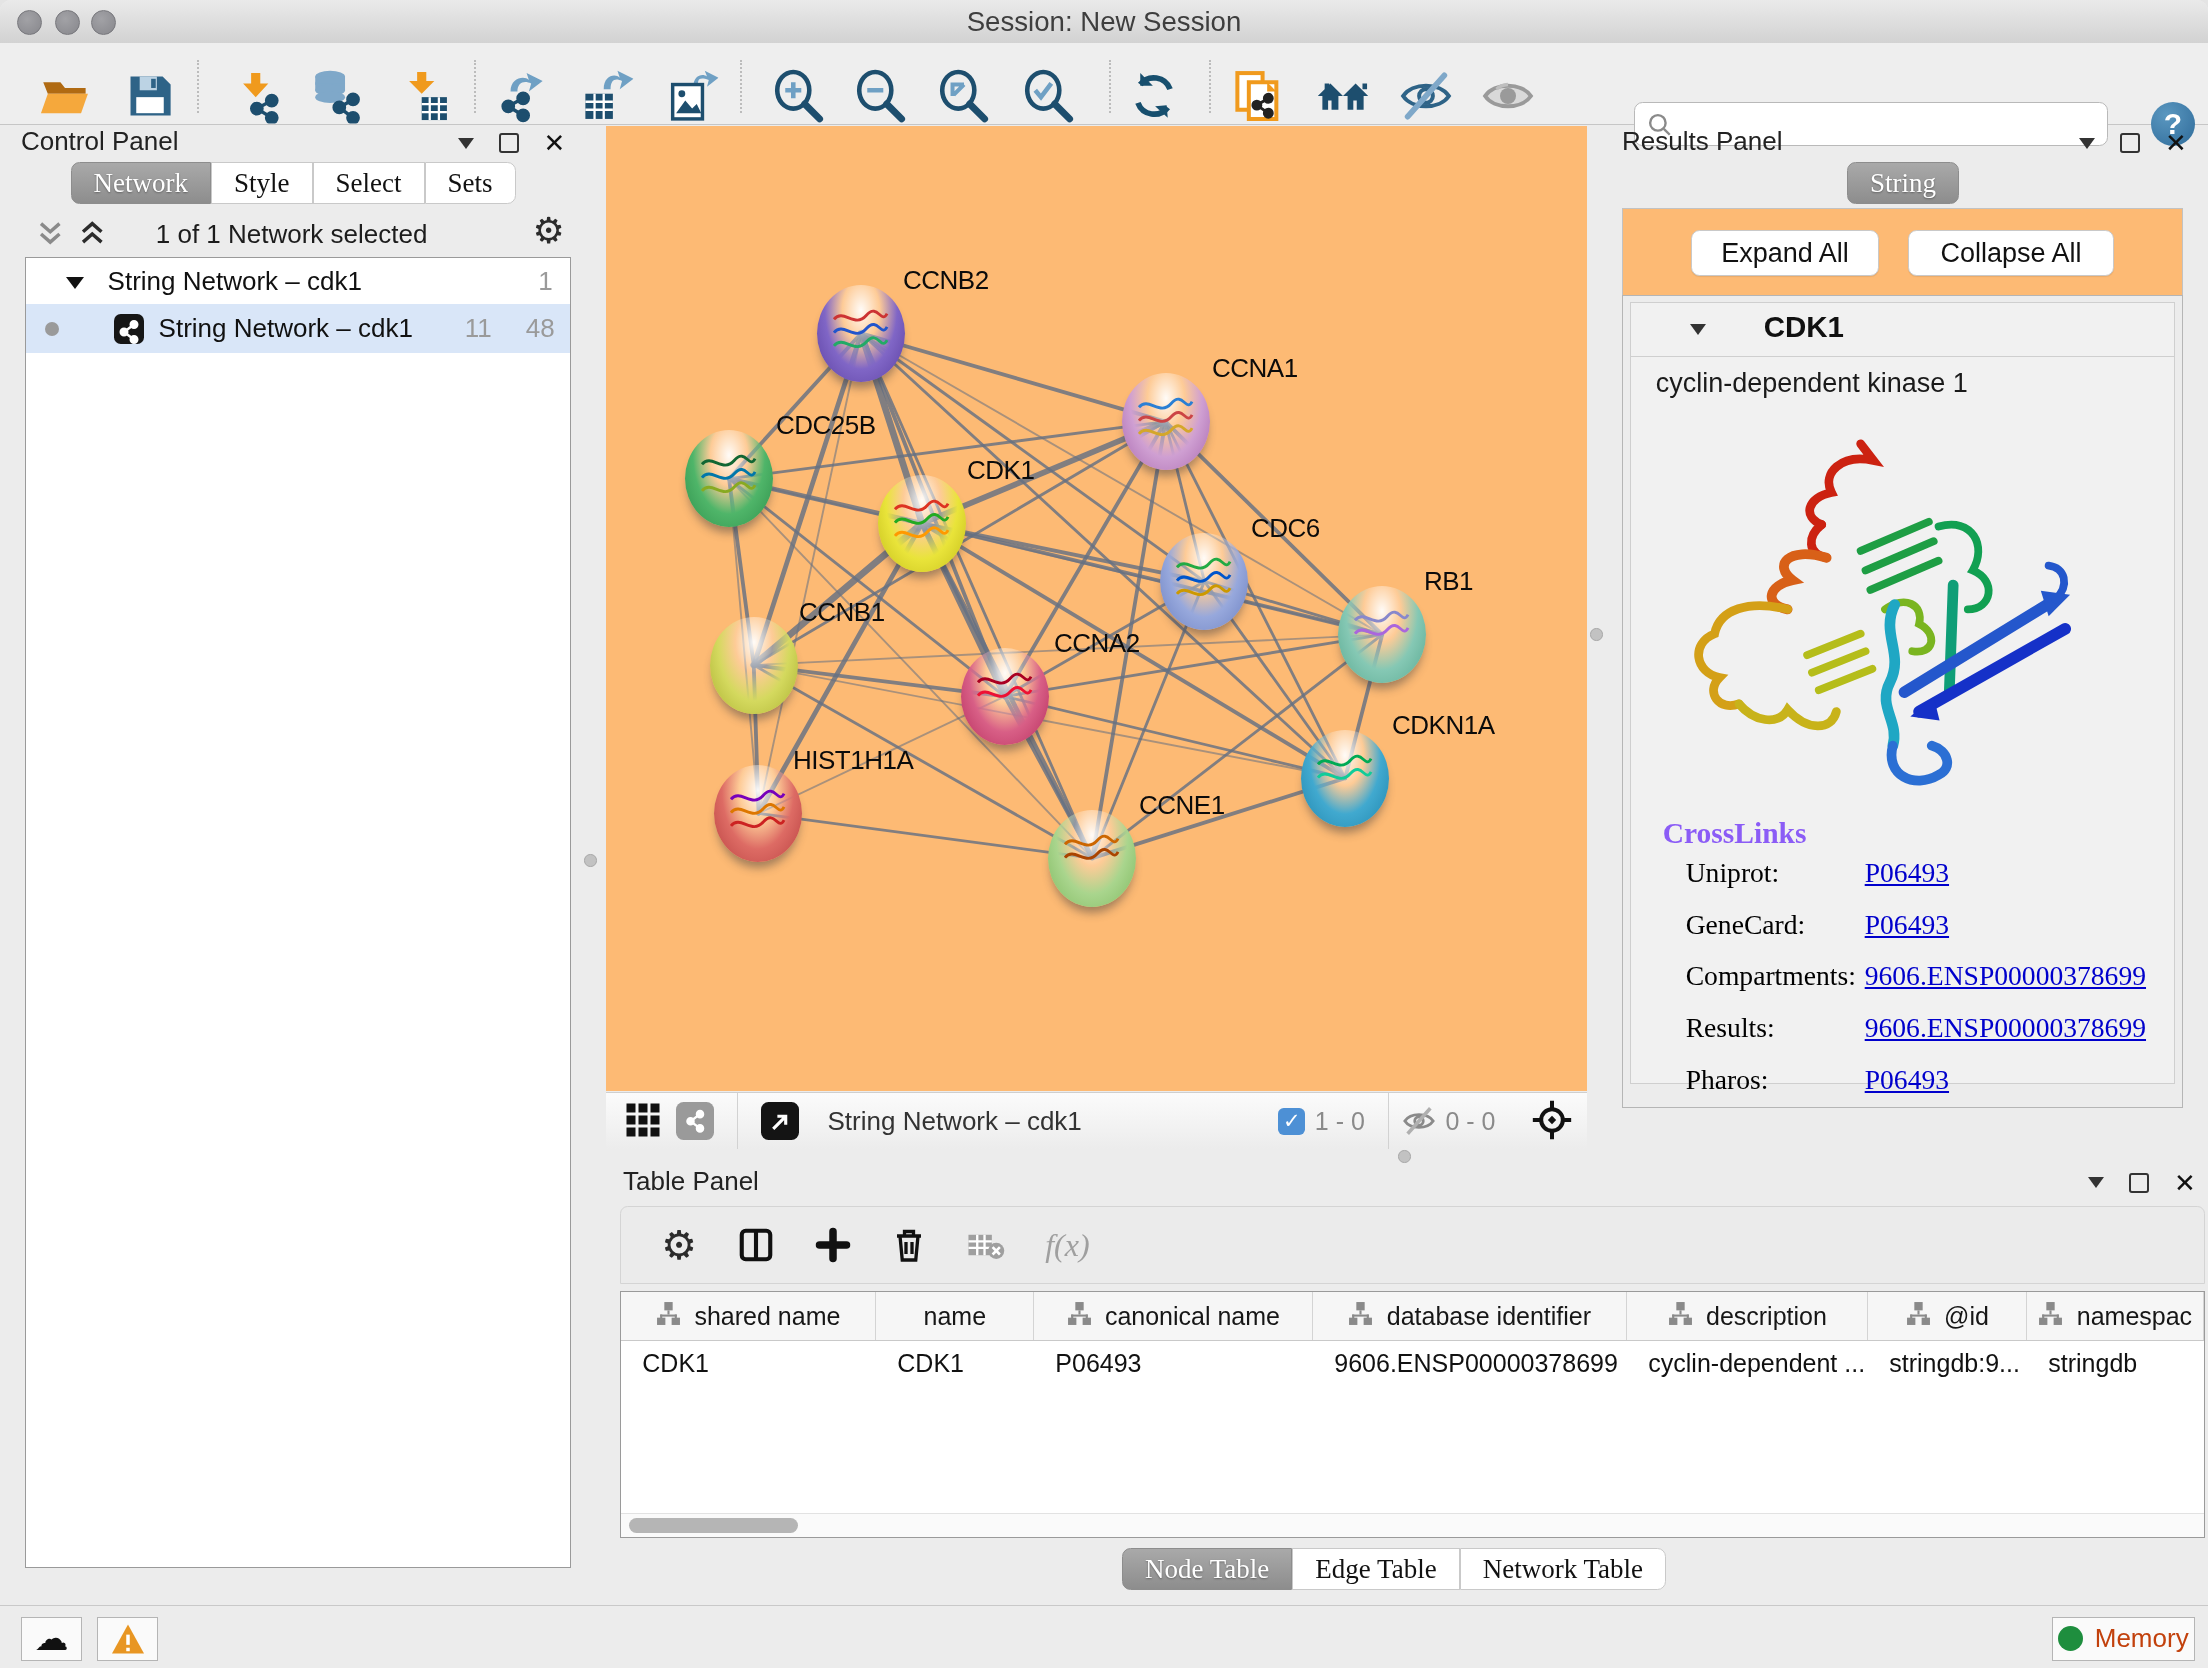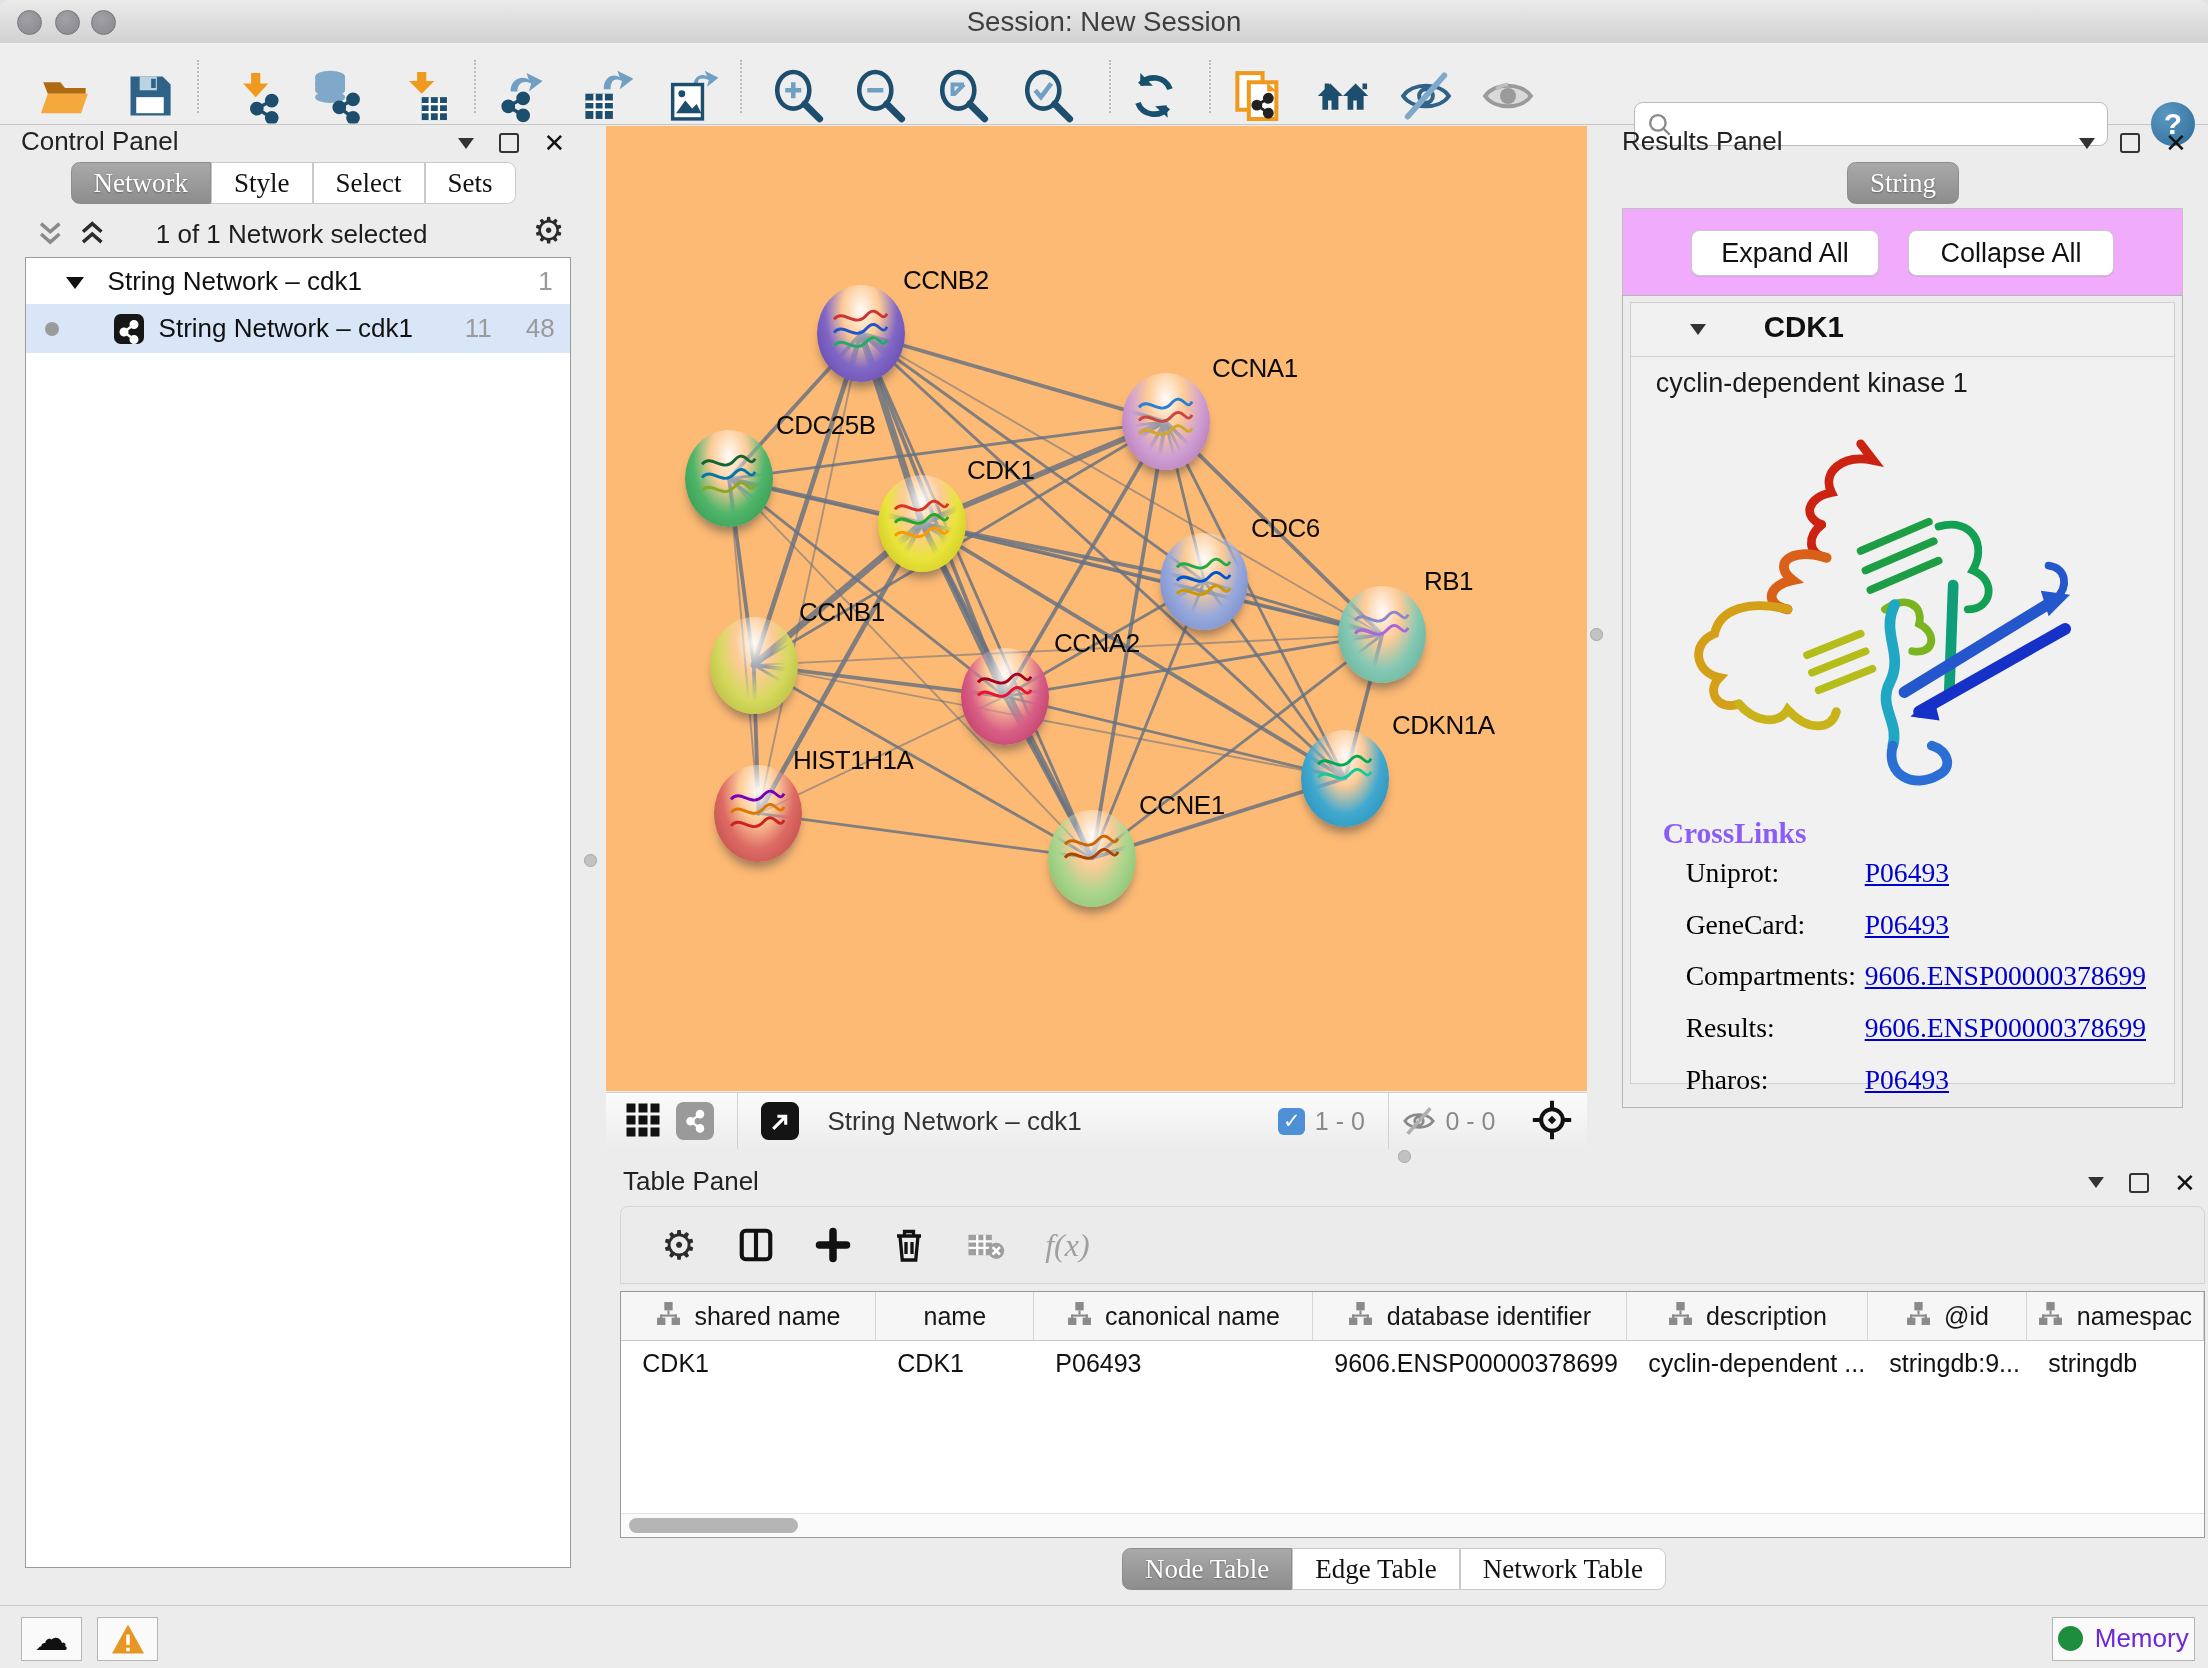--- a/index.html
+++ b/index.html
@@ -65,21 +65,21 @@
   .canvas-footer{position:absolute;left:606px;top:1092px;width:981px;height:56px;
     background:linear-gradient(#fbfbfb,#ececec);border-top:1px solid #cfcfcf;display:flex;align-items:center;}
   .cf-sep{width:1px;height:100%;background:#d2d2d2;margin:0 13.3px;}
   .cf-title{font-size:26px;color:#333;margin-left:28.5px;}
   .cf-num{font-size:25px;color:#8a8a8a;margin:0 9.5px;}
   .splitter-dot{position:absolute;width:10.5px;height:10.5px;border-radius:50%;background:#c2c2c2;border:1px solid #a8a8a8;}
 
   
   .results-panel{position:absolute;left:1607px;top:126px;width:593px;height:1008px;}
   .rp-tab{position:absolute;left:240px;top:36px;}
-  .rp-box1{position:absolute;left:15px;top:82px;width:559px;height:88px;background:#f0abfc;border:1.9px solid #c2c2c2;}
+  .rp-box1{position:absolute;left:15px;top:82px;width:559px;height:88px;background:#fdba74;border:1.9px solid #c2c2c2;}
   .btn{position:absolute;height:44px;background:#fff;border:1px solid #c9c9c9;border-radius:8.6px;
     font-size:27px;color:#111;text-align:center;line-height:44px;cursor:pointer;box-shadow:0 1px 1px rgba(0,0,0,.08);}
   .rp-box2{position:absolute;left:15px;top:169px;width:559px;height:811px;background:#ececec;border:1.9px solid #b5b5b5;}
   .rp-inner{position:absolute;left:6.7px;top:5.7px;right:6.7px;bottom:23px;background:#f1f1f1;border:1px solid #cfcfcf;}
   .rp-entry-head{position:absolute;left:0;top:0;right:0;height:53px;border-bottom:1px solid #cfcfcf;}
   .rp-entry-head .tri-down{position:absolute;left:59px;top:21px;}
   .rp-entry-name{position:absolute;left:133px;top:7.6px;font-size:29.5px;font-weight:bold;color:#111;}
   .rp-desc{position:absolute;left:25px;top:65px;font-size:27px;color:#1a1a1a;}
   .crosslinks{position:absolute;left:0;top:514px;right:0;font-family:"Liberation Serif","DejaVu Serif",serif;}
   .cl-title{margin-left:32px;font-size:29.5px;font-weight:bold;color:#8b5cf6;}
@@ -100,21 +100,21 @@
   .trow{display:flex;height:44px;}
   .td{font-size:25px;color:#111;line-height:44px;padding-left:21px;box-sizing:border-box;overflow:hidden;white-space:nowrap;}
   .hscroll{position:absolute;left:0;bottom:0;width:100%;height:23px;background:#fafafa;border-top:1px solid #e2e2e2;}
   .hthumb{position:absolute;left:7.6px;top:3.8px;width:169px;height:15px;border-radius:7.6px;background:#b5b5b5;}
   .tp-tabs{position:absolute;left:516px;top:386px;white-space:nowrap;}
 
   
   .statusbar{position:absolute;left:0;top:1605px;right:0;height:63px;background:#ececec;border-top:1px solid #c9c9c9;}
   .sb-btn{position:absolute;top:10.5px;height:42px;background:#fafafa;border:1.9px solid #b5b5b5;display:flex;
     align-items:center;justify-content:center;cursor:pointer;}
-  .memory-btn{left:2052px;width:141px;font-size:26px;color:#6d28d9;gap:11.4px;}
+  .memory-btn{left:2052px;width:141px;font-size:26px;color:#c2410c;gap:11.4px;}
   .mem-dot{width:25px;height:25px;border-radius:50%;background:#1e8e3e;}
 </style>
 </head>
 <body>
 
 <div class="window">
 
   <div class="titlebar">
     <div class="tl" style="left:17px"></div>
     <div class="tl" style="left:55px"></div>

